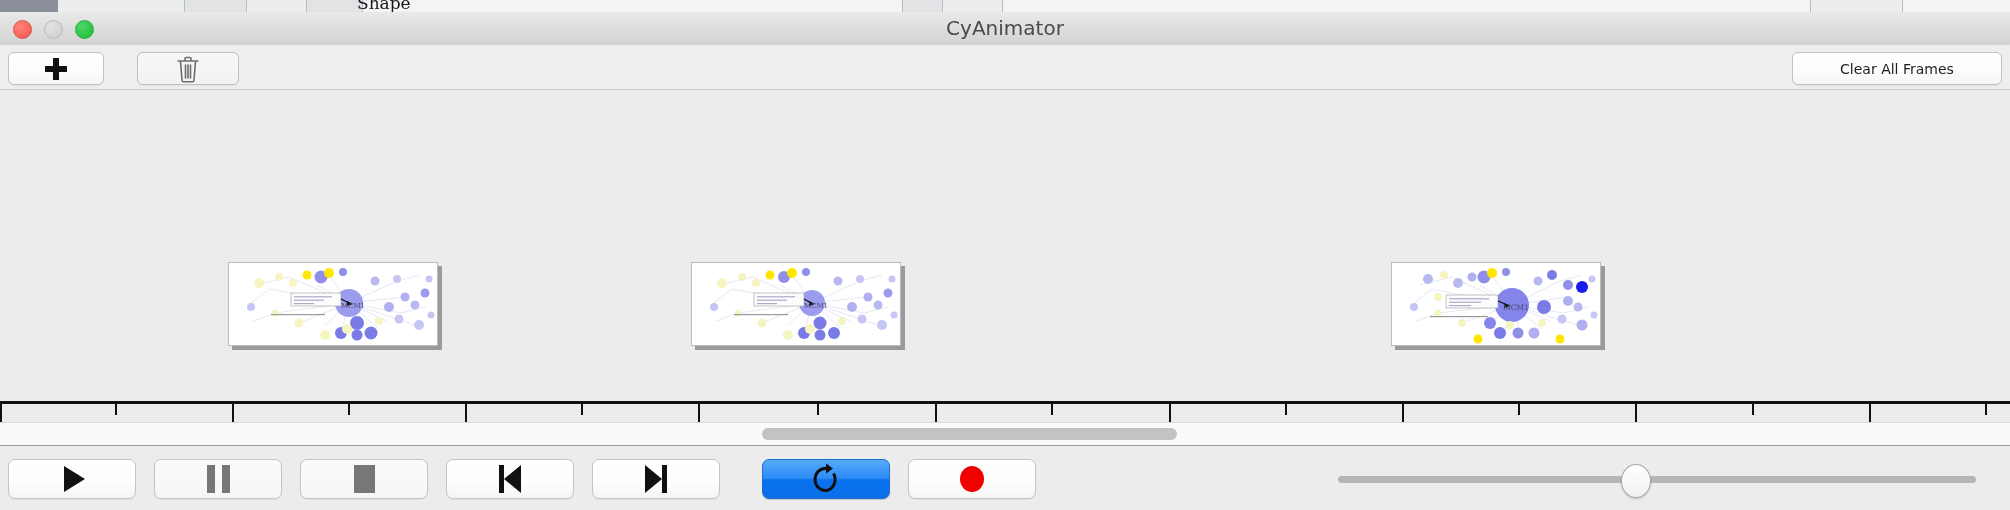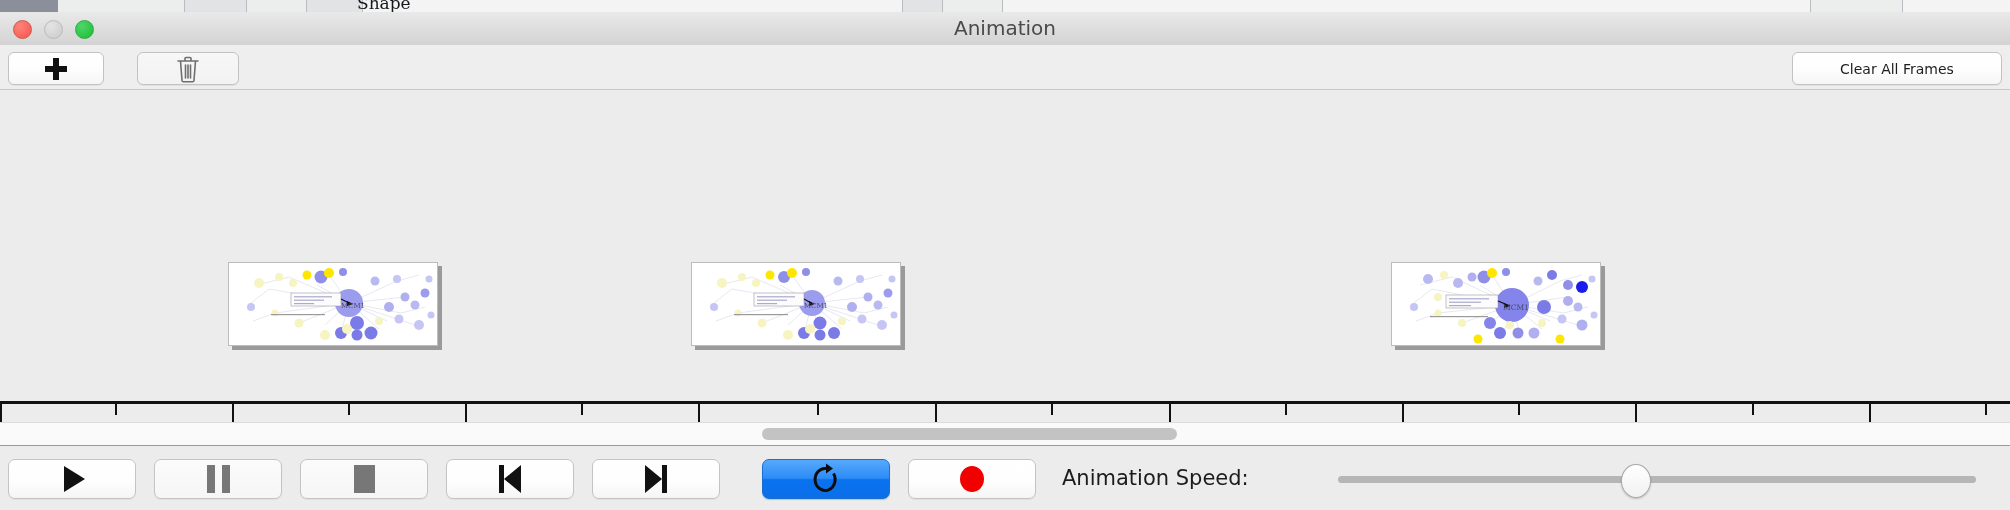--- a/index.html
+++ b/index.html
@@ -169,21 +169,21 @@
     <div class="bg-line" style="left:1902px;"></div>
     <div class="bg-glyph" style="left:357px;">Shape</div>
   </div>
 
   <div class="titlebar">
     <div class="lights">
       <span class="light red"></span>
       <span class="light yellow"></span>
       <span class="light green"></span>
     </div>
-    <div class="wtitle">Animation</div>
+    <div class="wtitle">CyAnimator</div>
   </div>
 
   <div class="toolbar">
     <div class="tbtn" id="btn-add">
       <span class="plus"></span>
     </div>
     <div class="tbtn flat" id="btn-del">
       <svg width="26" height="28" viewBox="0 0 26 28">
         <path d="M3 6 H23 M10 6 V3.5 a1 1 0 0 1 1-1 h4 a1 1 0 0 1 1 1 V6 M5.5 6 L7 25.5 a1.4 1.4 0 0 0 1.4 1.2 h9.2 a1.4 1.4 0 0 0 1.4-1.2 L20.5 6 M10.5 10 V23 M13 10 V23 M15.5 10 V23" fill="none" stroke="#6e6e6e" stroke-width="1.6" stroke-linecap="round"></path>
       </svg>
@@ -415,18 +415,17 @@
     <div class="cbtn active" id="c-loop">
       <svg width="30" height="32" viewBox="0 0 30 32">
         <path d="M22.5 10.5 A10 11 0 1 1 15 5.5" fill="none" stroke="#0d0d0d" stroke-width="3" stroke-linecap="butt"></path>
         <path d="M15 0.5 L15 10.5 L22 5.5 Z" fill="#0d0d0d"></path>
       </svg>
     </div>
     <div class="cbtn" id="c-rec">
       <span class="ico ic-rec"></span>
     </div>
 
-    <div class="speed-label">Animation Speed:</div>
     <div class="slider"></div>
     <div class="knob"></div>
   </div>
 
 </div>
 
 </body></html>

